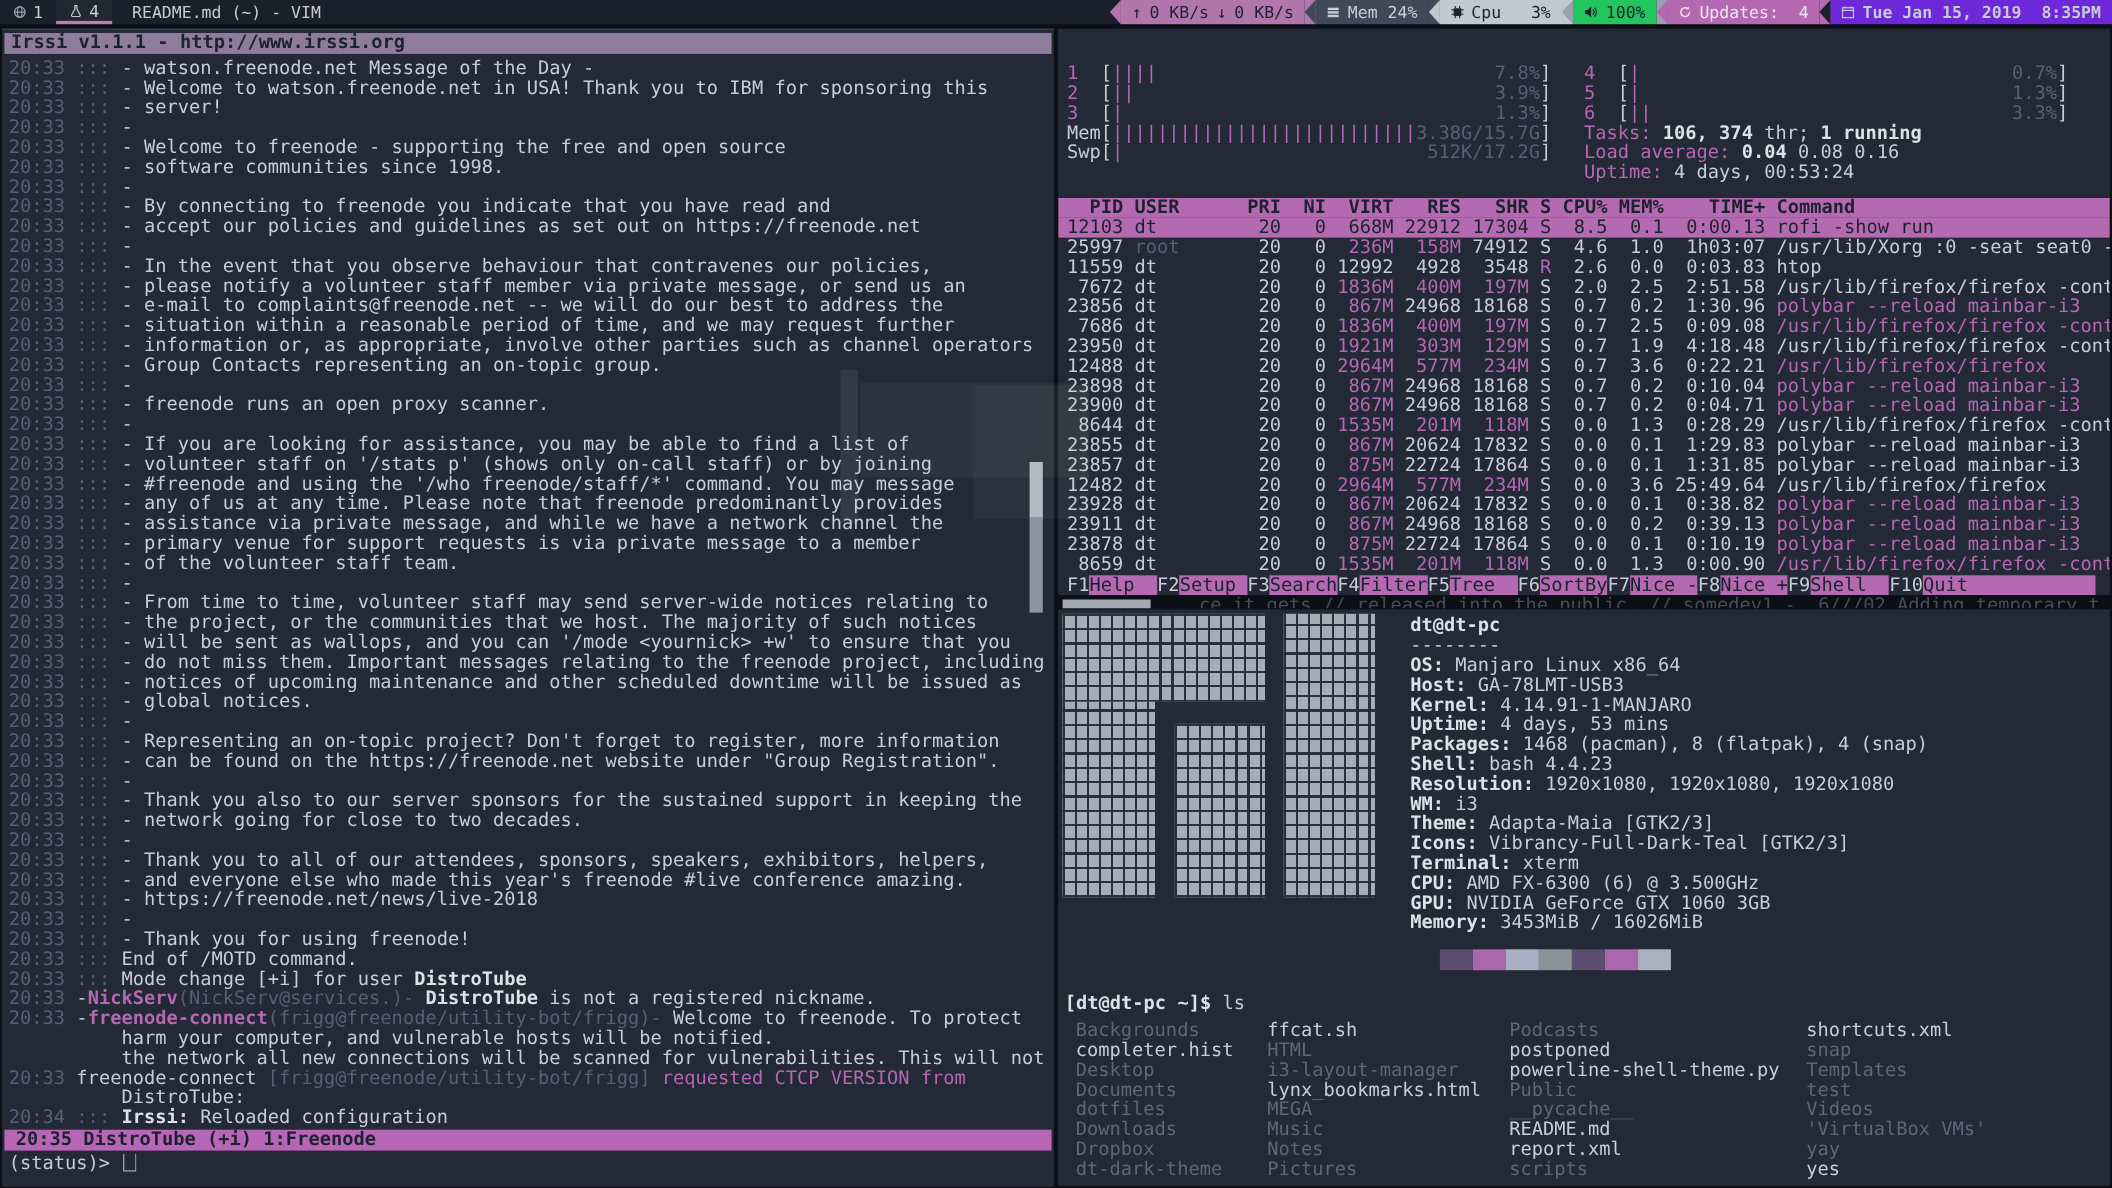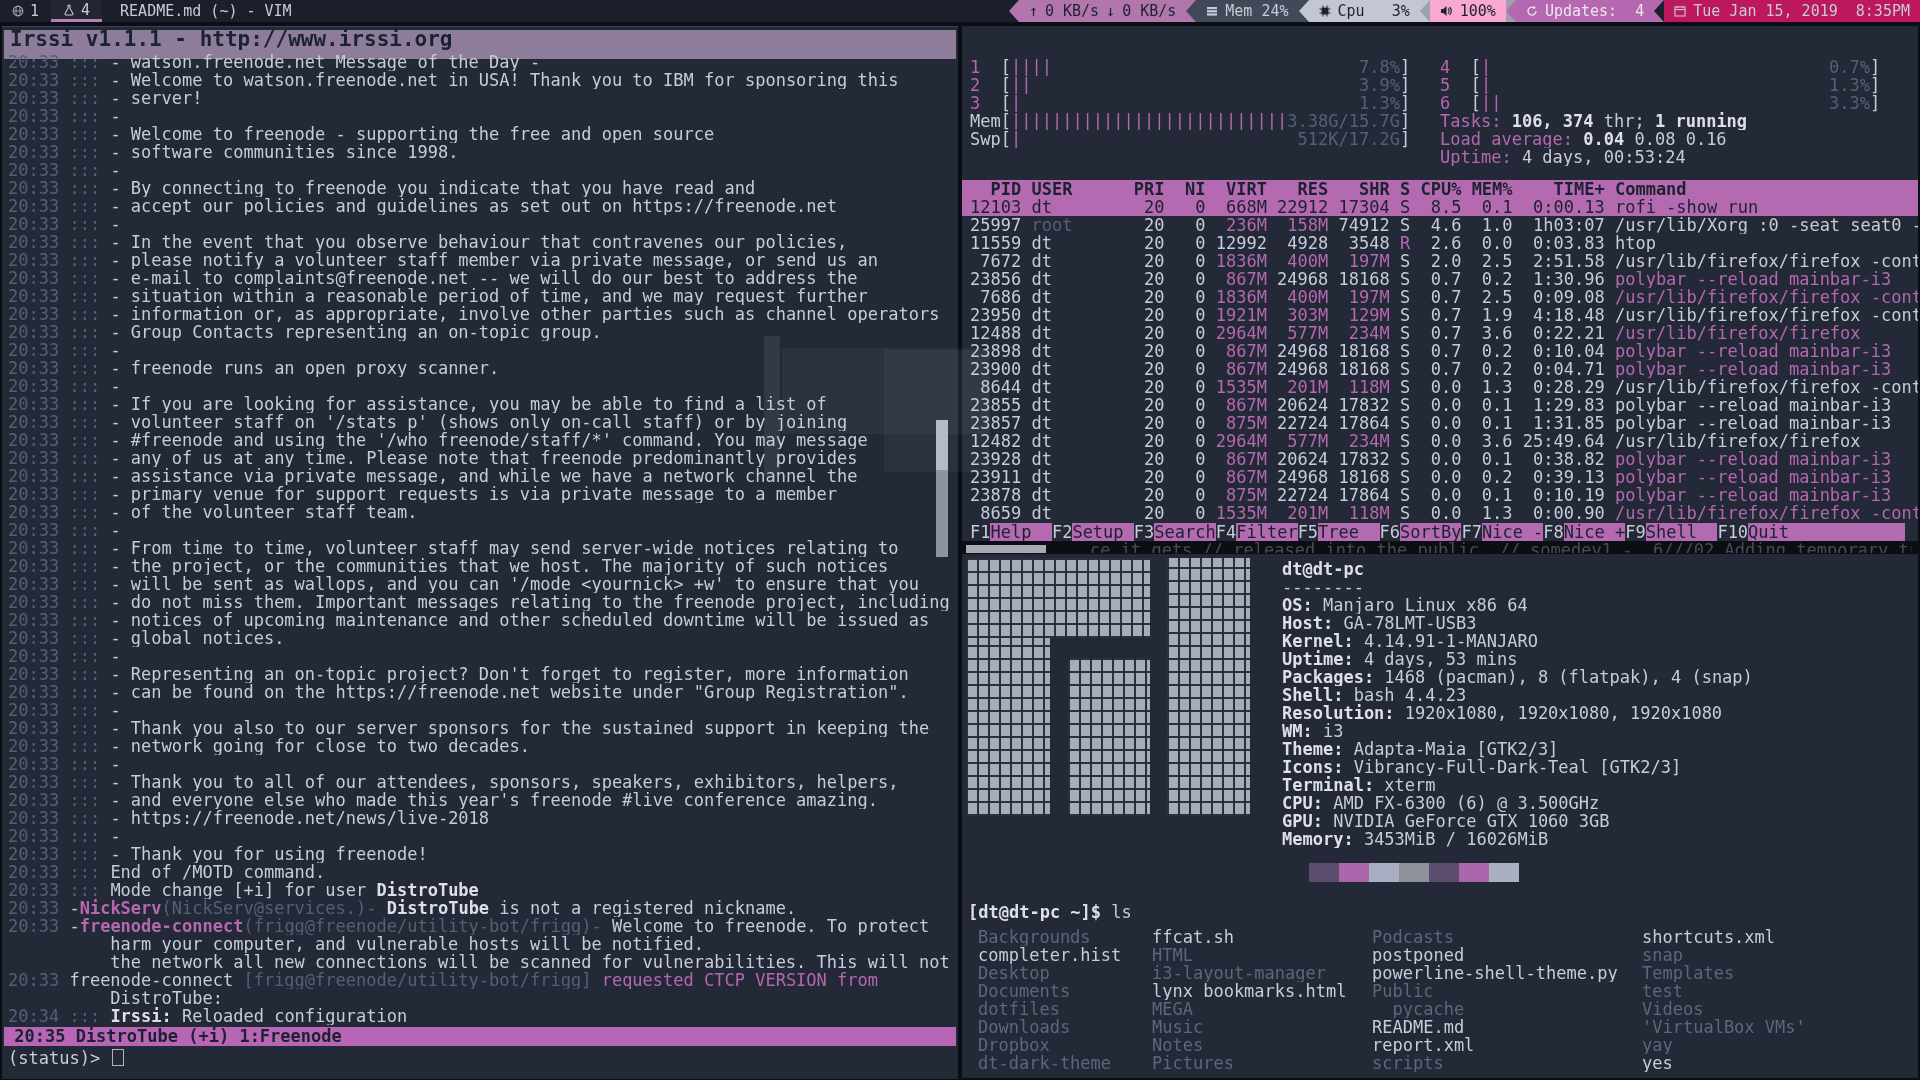--- a/index.html
+++ b/index.html
@@ -17,39 +17,39 @@
   .sep{width:10px;height:22px;position:relative;}
   .sep::after{content:'';position:absolute;left:0;top:0;width:0;height:0;
     border-top:11px solid transparent;border-bottom:11px solid transparent;}
   .sep-net{background:#1a1f2b;} .sep-net::after{border-right:10px solid #b177ac;}
   .mod-net{background:#b177ac;color:#1c2230;}
   .sep-mem{background:#b177ac;} .sep-mem::after{border-right:10px solid #414959;}
   .mod-mem{background:#414959;color:#c7cbd6;}
   .sep-cpu{background:#414959;} .sep-cpu::after{border-right:10px solid #c3c7d1;}
   .mod-cpu{background:#c3c7d1;color:#1c2230;}
   .sep-vol{background:#c3c7d1;} .sep-vol::after{border-right:10px solid #9ba1ae;}
-  .mod-vol{background:#f9a8d4;color:#1c2230;justify-content:flex-end;}
+  .mod-vol{background:#22c55e;color:#1c2230;justify-content:flex-end;}
   .sep-upd{background:#9ba1ae;} .sep-upd::after{border-right:10px solid #b468b0;}
   .mod-upd{background:#b468b0;color:#ece8ee;}
   .sep-date{background:#b468b0;} .sep-date::after{border-right:10px solid #1a1f2b;}
-  .mod-date{background:#be185d;color:#c7cbd6;}
+  .mod-date{background:#6d28d9;color:#c7cbd6;font-weight:bold;}
   
   .pane{position:absolute;background:#232936;overflow:hidden;}
   #pane-irssi{left:2px;top:26px;width:956px;height:1052px;border-top:1px solid #39425a;}
   #pane-htop{left:962px;top:26px;width:956px;height:515px;}
   #pane-fetch{left:962px;top:554px;width:956px;height:524px;}
   .t-line{height:18px;line-height:18px;font-size:17px;white-space:pre;overflow:hidden;}
   .fg{color:#c8ccd8;} .fgb{color:#dde0e8;font-weight:bold;}
   .dim{color:#566075;} .ts{color:#566075;}
   .pink{color:#b468b0;} .pinkb{color:#b468b0;font-weight:bold;}
   .sel{color:#1c2230;}
   .dir{color:#5e6679;} .file{color:#c8ccd8;}
   
-  #irc-title{position:absolute;left:2px;top:3px;right:2px;height:29px;line-height:19px;
-     background:#8d7d9a;color:#1c2230;font-weight:bold;font-size:21px;padding-left:6px;white-space:pre;}
+  #irc-title{position:absolute;left:2px;top:3px;right:2px;height:19px;line-height:19px;
+     background:#8d7d9a;color:#1c2230;font-weight:bold;font-size:17px;padding-left:6px;white-space:pre;}
   #irc-lines{position:absolute;left:6px;top:26px;right:4px;}
   #irc-status{position:absolute;left:2px;right:2px;top:1000px;height:19px;line-height:19px;
      background:#b765b5;color:#1c2230;font-weight:bold;font-size:17px;white-space:pre;}
   #irc-input{position:absolute;left:6px;top:1022px;}
   #irc-cursor{display:inline-block;width:10px;height:15px;border:1px solid #aeb4c0;
      vertical-align:middle;margin-left:2px;margin-top:-3px;}
   
   #meters-left{position:absolute;left:8px;top:32px;}
   #meters-right{position:absolute;left:478px;top:32px;}
   #proc-header{position:absolute;left:0;right:0;top:154px;background:#b46ab0;padding-left:8px;}

